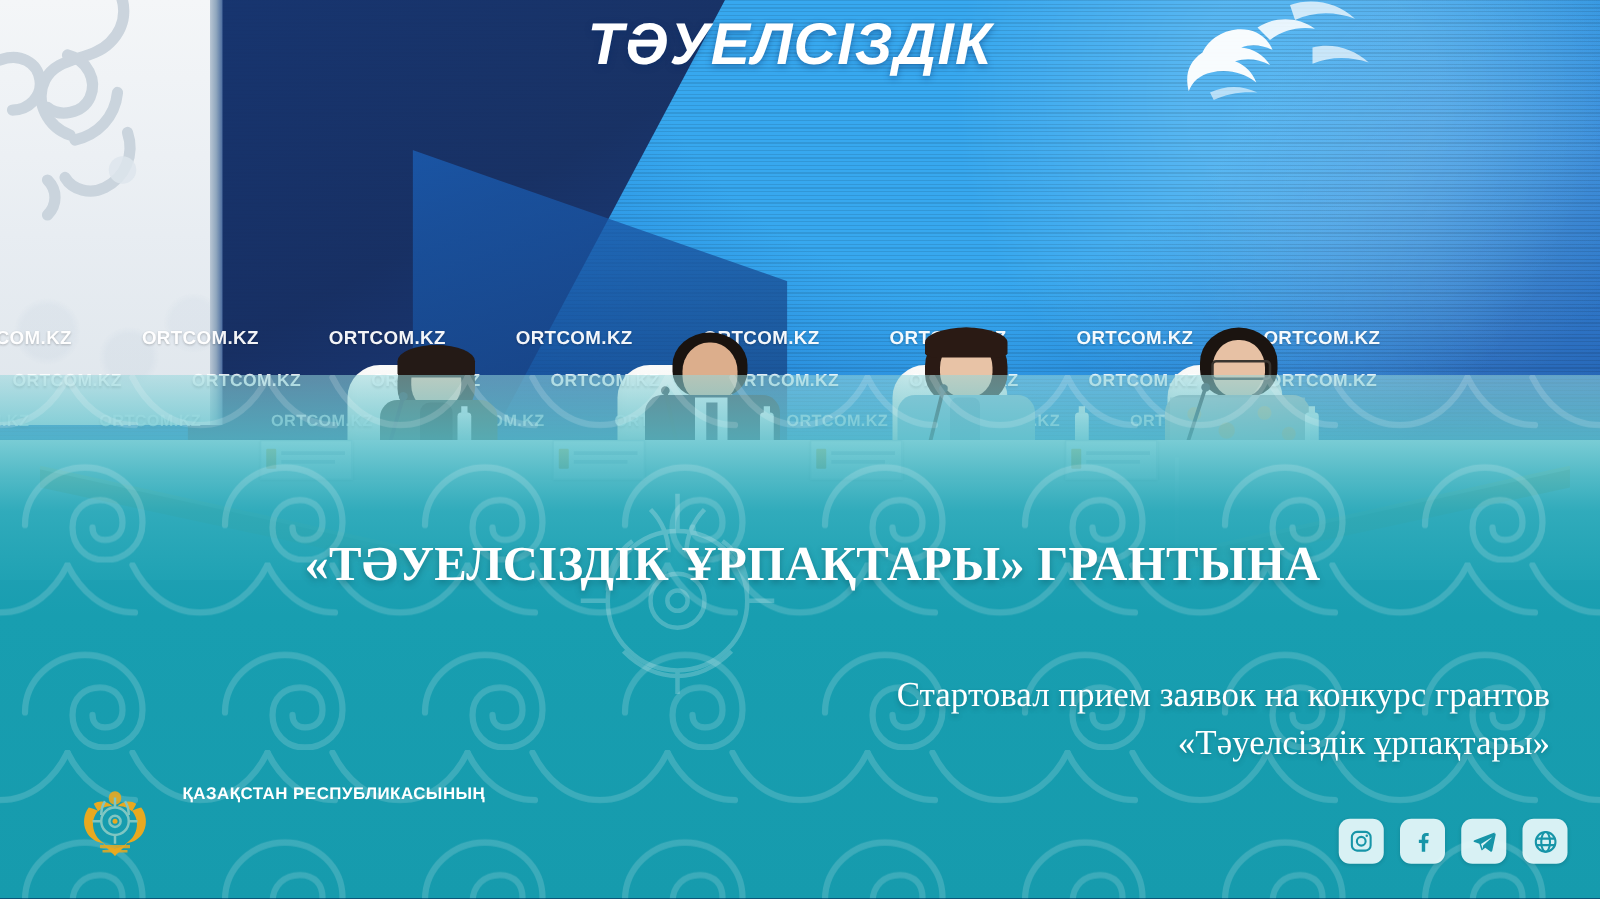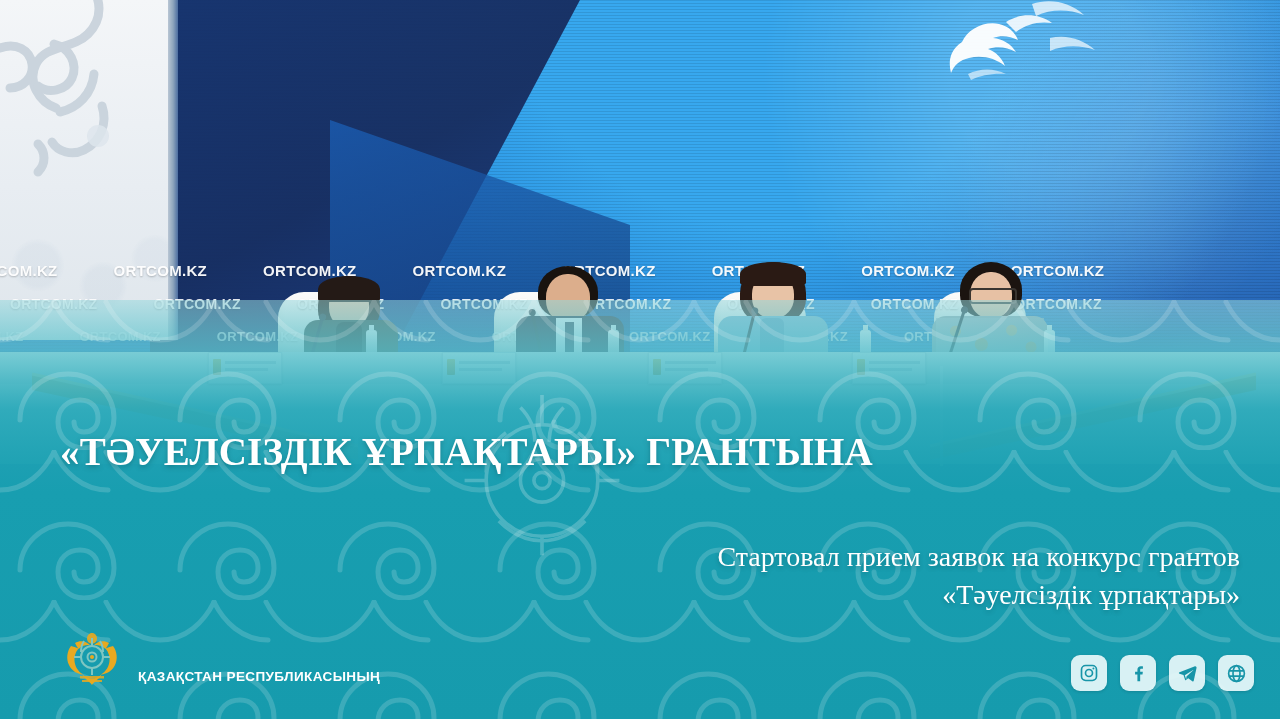--- a/index.html
+++ b/index.html
@@ -134,36 +134,36 @@
       rgba(22,155,173,1) 100%);
   }
   .teal-pattern{position:absolute;inset:0;opacity:.16;}
   .emblem-watermark{
     position:absolute;left:452px;top:86px;width:180px;height:180px;opacity:.22;
   }
 
   
   .headline{
     position:absolute;left:60px;top:428px;width:1180px;
-    text-align:left;color:#ffffff;
+    text-align:center;color:#ffffff;
     font-family:"Liberation Serif", serif;
     font-weight:700;font-size:39px;line-height:47px;
     letter-spacing:.2px;
     text-shadow:0 2px 5px rgba(0,60,70,.35);
   }
   .subtitle{
     position:absolute;left:60px;top:538px;width:1180px;
     text-align:right;color:#ffffff;
     font-family:"Liberation Serif", serif;
     font-weight:400;font-size:28px;line-height:38px;
     text-shadow:0 2px 4px rgba(0,60,70,.3);
   }
 
   
-  .ministry{position:absolute;left:62px;top:626px;display:flex;align-items:flex-end;gap:16px;}
+  .ministry{position:absolute;left:62px;top:626px;display:flex;align-items:flex-start;gap:24px;}
   .ministry-emblem{width:60px;height:60px;}
   .ministry-text{
     color:#ffffff;font-weight:700;font-size:13.5px;line-height:18px;
     letter-spacing:.4px;text-transform:uppercase;
   }
 
   
   .socials{position:absolute;right:26px;top:655px;display:flex;gap:13px;}
   .soc{
     width:36px;height:36px;border-radius:9px;
@@ -179,20 +179,21 @@
 <div id="stage">
 
   <div class="photo">
 
     <div class="led"></div>
     <div class="navy-wedge"></div>
     <div class="navy-wedge2"></div>
 
     <div style="position:absolute;left:470px;top:6px;width:660px;height:130px;">
       <div style="font-family:'Liberation Sans',sans-serif;font-weight:700;font-style:italic;font-size:47px;line-height:58px;color:#fff;letter-spacing:1px;text-shadow:0 2px 6px rgba(0,40,100,.45);">
+        <div>ТӘУЕЛСІЗДІК</div>
       </div>
 
       <svg width="200" height="110" viewBox="0 0 200 110" style="position:absolute;left:440px;top:-8px;">
         <g fill="#ffffff" opacity=".96">
           <path d="M52 44c6-13 22-21 37-18 9 2 16 8 19 16-8-4-17-5-25-2 10 1 18 6 23 14-9-5-19-6-28-3 8 3 14 9 17 17-10-8-23-11-36-8-9 2-15 7-18 15-3-12-1-23 11-31z"></path>
           <path d="M96 24c14-9 32-9 46 1-13-2-26 1-36 9z" opacity=".9"></path>
           <path d="M122 6c18-6 38-2 52 11-16-6-33-6-48 1z" opacity=".75"></path>
           <path d="M140 40c16-4 33 1 45 12-15-5-31-5-45 1z" opacity=".7"></path>
           <path d="M58 76c12-6 26-6 38 0-12-1-25 1-35 6z" opacity=".6"></path>
         </g>

